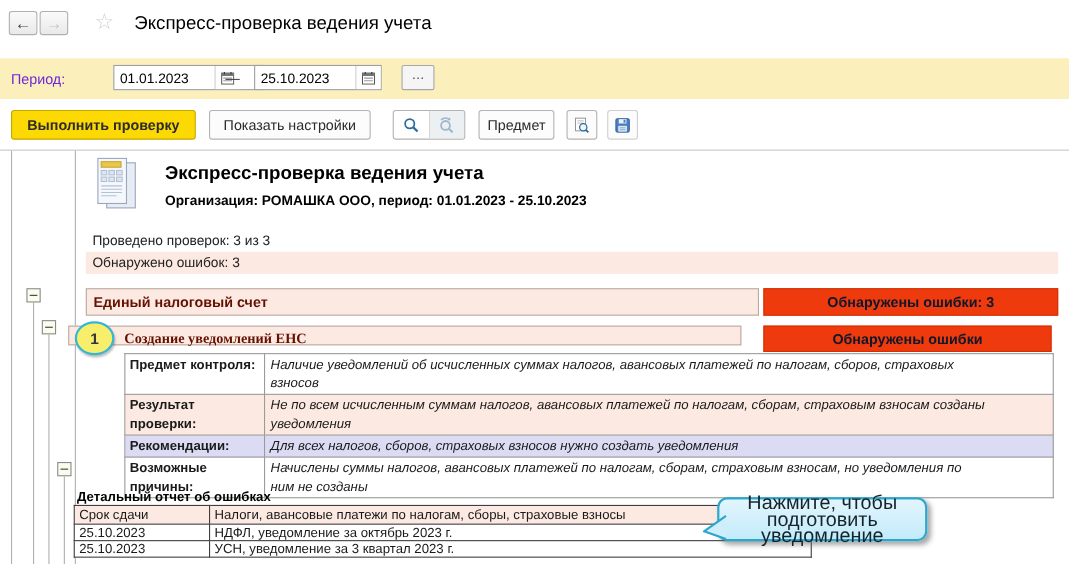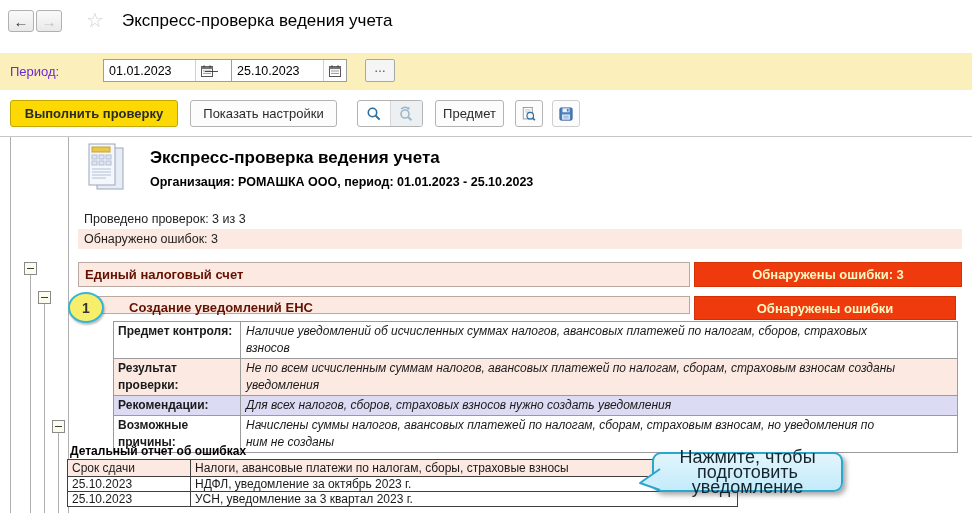--- a/index.html
+++ b/index.html
@@ -49,21 +49,21 @@
   .minusbox span{display:block;width:7px;height:1px;background:#3c3c3c;}
 
   
   .rtitle{font-size:17px;font-weight:bold;color:#000;}
   .rsub{font-size:12.5px;font-weight:bold;color:#000;}
   .sumrow{height:20px;line-height:20px;font-size:12.5px;color:#222;padding-left:6px;box-sizing:border-box;}
   .pink{background:#fceae2;}
   .secrow{height:25px;background:#fceae2;border:1px solid #bba9a1;box-sizing:border-box;
        font-size:13px;font-weight:bold;color:#641102;line-height:23px;}
   .badge{background:#ee3a0c;border:1px solid #d23105;box-sizing:border-box;text-align:center;
-       font-size:13px;font-weight:bold;color:#fef9c3;display:flex;align-items:center;justify-content:center;}
+       font-size:13px;font-weight:bold;color:#0f172a;display:flex;align-items:center;justify-content:center;}
   .marker{width:36px;height:31px;border-radius:50%;background:#f7ee6b;border:2px solid #35b6d4;
        box-sizing:border-box;display:flex;align-items:center;justify-content:center;
        font-size:14px;font-weight:bold;color:#333;z-index:2;box-shadow:1px 2px 2px rgba(0,0,0,.25);}
 
   table{border-collapse:collapse;background:#fff;}
   .maintbl{width:845px;font-size:12px;}
   .maintbl td{border:1px solid #9b9b9b;vertical-align:top;line-height:17px;}
   .maintbl td.lbl{width:118px;font-weight:bold;padding:1px 4px;}
   .maintbl td.val{padding:1px 60px 1px 5px;font-style:italic;}
   .lavender{background:#dbdcf4;}
@@ -205,21 +205,21 @@
   </svg>
   <div class="abs rtitle" style="left:150px;top:148px;">Экспресс-проверка ведения учета</div>
   <div class="abs rsub" style="left:150px;top:175px;">Организация: РОМАШКА ООО, период: 01.01.2023 - 25.10.2023</div>
 
   <div class="abs sumrow" style="left:78px;top:209px;width:884px;background:#fff;">Проведено проверок: 3 из 3</div>
   <div class="abs sumrow pink" style="left:78px;top:229px;width:884px;">Обнаружено ошибок: 3</div>
 
   <div class="abs secrow" style="left:78px;top:262px;width:612px;padding-left:6px;">Единый налоговый счет</div>
   <div class="abs badge" style="left:694px;top:262px;width:268px;height:25px;">Обнаружены ошибки: 3</div>
 
-  <div class="abs secrow" style="left:78px;top:296px;width:612px;height:18px;padding-left:50px;line-height:22px;">Создание уведомлений ЕНС</div>
+  <div class="abs secrow" style="left:62px;top:296px;width:612px;height:18px;padding-left:50px;line-height:22px;font-family:Liberation Serif, serif;">Создание уведомлений ЕНС</div>
   <div class="abs badge" style="left:694px;top:296px;width:262px;height:24px;">Обнаружены ошибки</div>
   <div class="abs marker" style="left:68px;top:292px;">1</div>
 
   <table class="abs maintbl" style="left:113px;top:321px;">
     <tbody>
         <tr style="height:37px;">
       <td class="lbl">Предмет контроля:</td>
       <td class="val">Наличие уведомлений об исчисленных суммах налогов, авансовых платежей по налогам, сборов, страховых взносов</td>
     </tr>
     <tr style="height:35px;" class="pinkrow">

